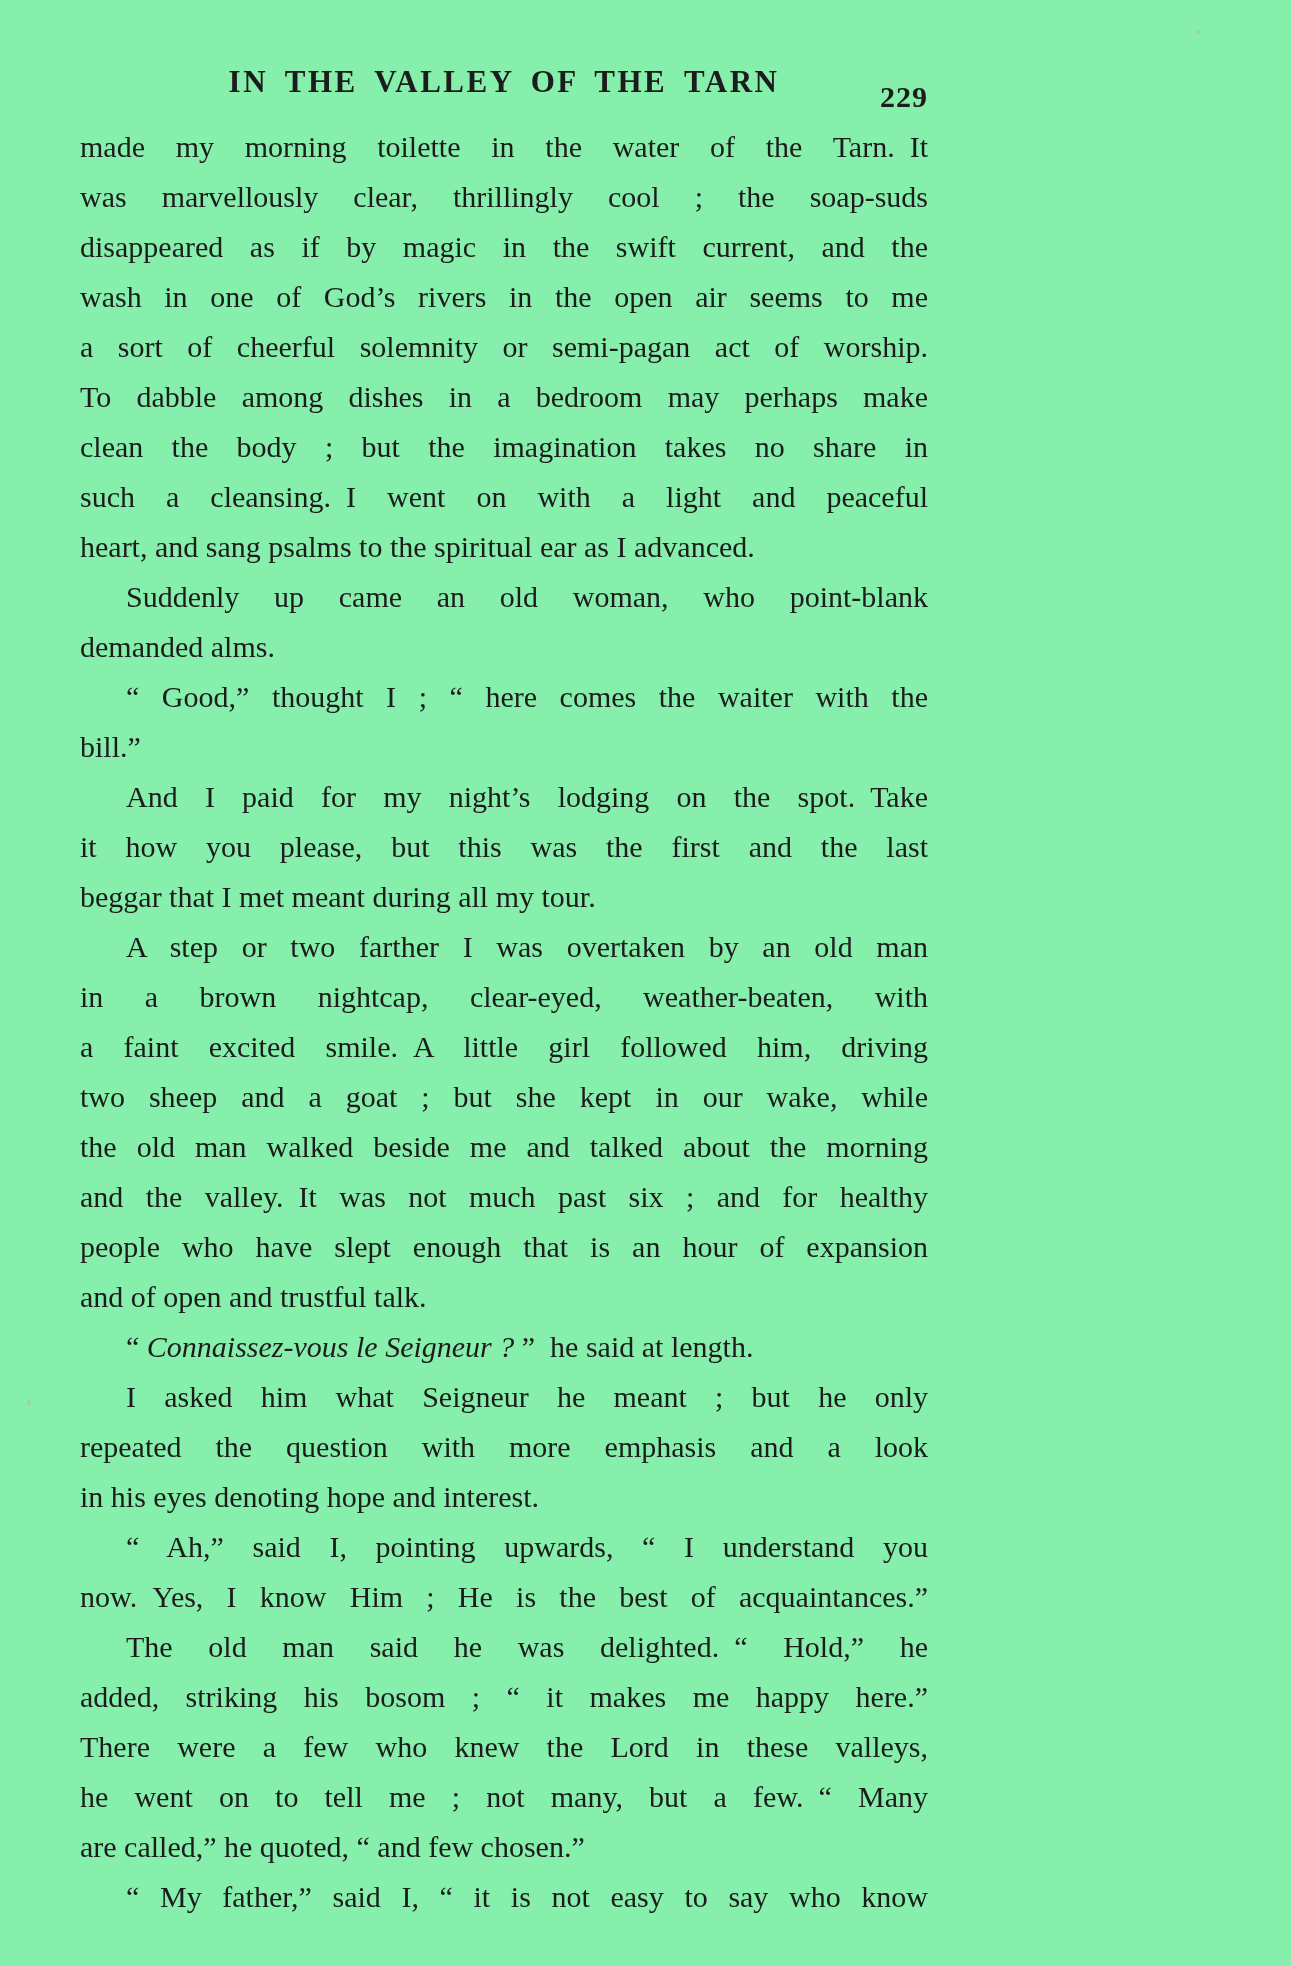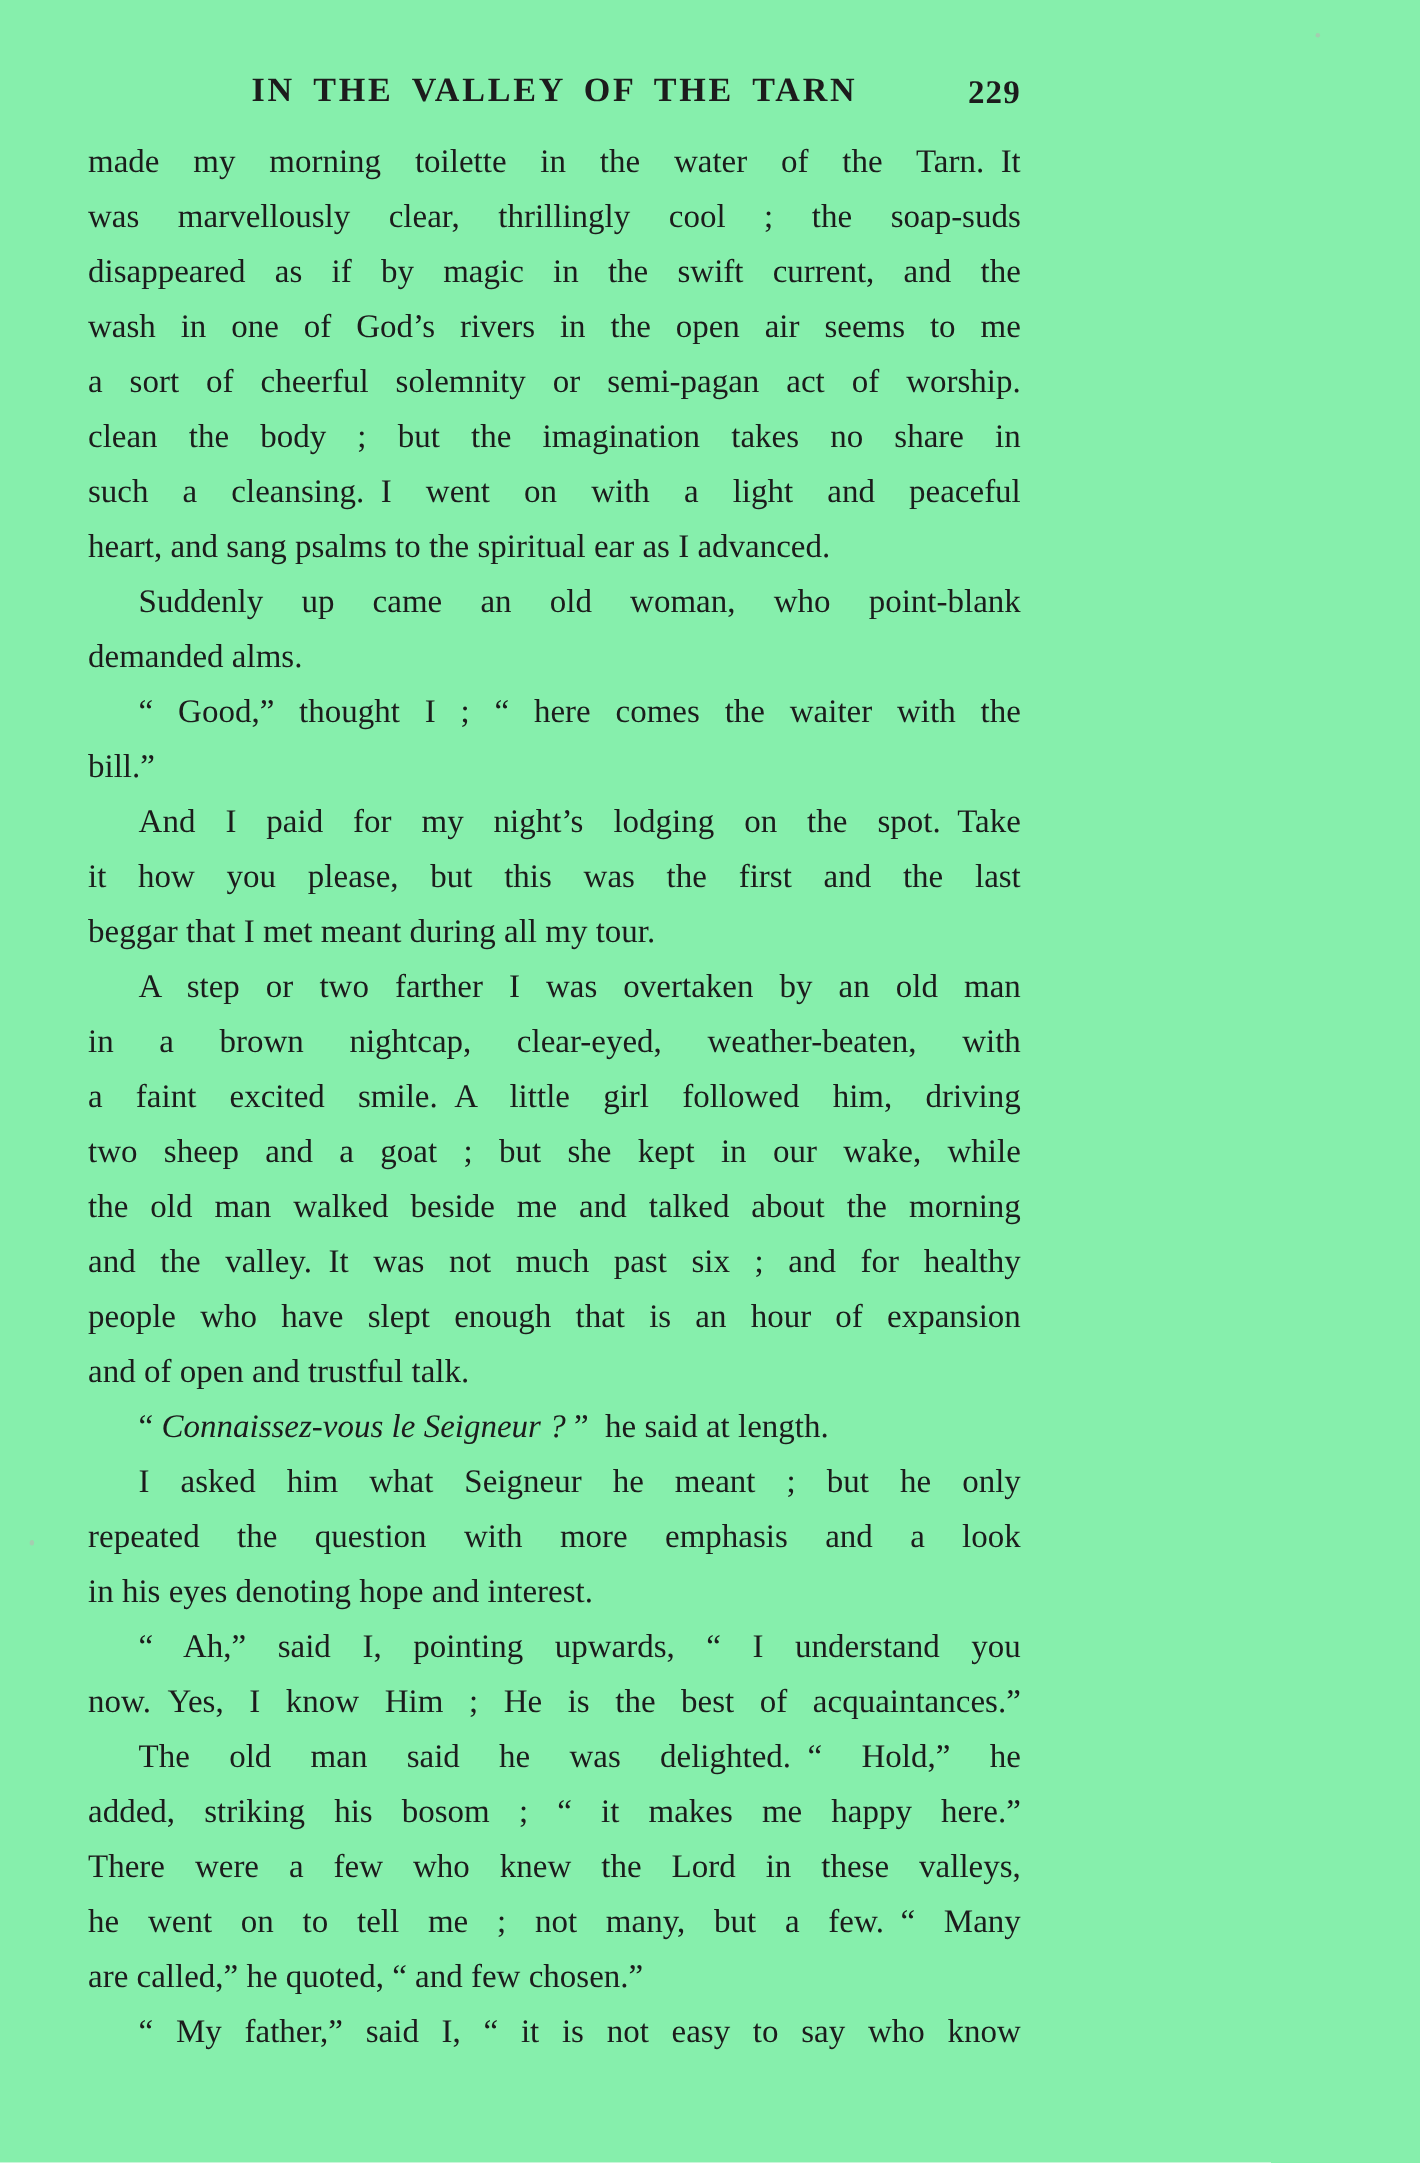--- a/index.html
+++ b/index.html
@@ -31,21 +31,21 @@
   .header .title {
     font-size: 31px;
     font-weight: bold;
     letter-spacing: 2.5px;
     word-spacing: 7px;
     white-space: nowrap;
   }
   .header .pagenum {
     position: absolute;
     right: 0;
-    top: 4px;
+    top: 16px;
     font-size: 30px;
     font-weight: bold;
     letter-spacing: 1px;
   }
   .body {
     font-size: 30px;
   }
   .line {
     height: 50px;
     line-height: 50px;
@@ -87,20 +87,21 @@
     <div class="header">
       <span class="title">IN THE VALLEY OF THE TARN</span>
       <span class="pagenum">229</span>
     </div>
     <div class="body" id="body">
         <div class="line"><span>made my morning toilette in the water of the Tarn. It</span></div>
         <div class="line"><span>was marvellously clear, thrillingly cool ; the soap-suds</span></div>
         <div class="line"><span>disappeared as if by magic in the swift current, and the</span></div>
         <div class="line"><span>wash in one of God’s rivers in the open air seems to me</span></div>
         <div class="line"><span>a sort of cheerful solemnity or semi-pagan act of worship.</span></div>
+        <div class="line"><span>To dabble among dishes in a bedroom may perhaps make</span></div>
         <div class="line"><span>clean the body ; but the imagination takes no share in</span></div>
         <div class="line"><span>such a cleansing. I went on with a light and peaceful</span></div>
         <div class="line nj"><span>heart, and sang psalms to the spiritual ear as I advanced.</span></div>
         <div class="line ind"><span>Suddenly up came an old woman, who point-blank</span></div>
         <div class="line nj"><span>demanded alms.</span></div>
         <div class="line ind"><span>“ Good,” thought I ; “ here comes the waiter with the</span></div>
         <div class="line nj"><span>bill.”</span></div>
         <div class="line ind"><span>And I paid for my night’s lodging on the spot. Take</span></div>
         <div class="line"><span>it how you please, but this was the first and the last</span></div>
         <div class="line nj"><span>beggar that I met meant during all my tour.</span></div>

